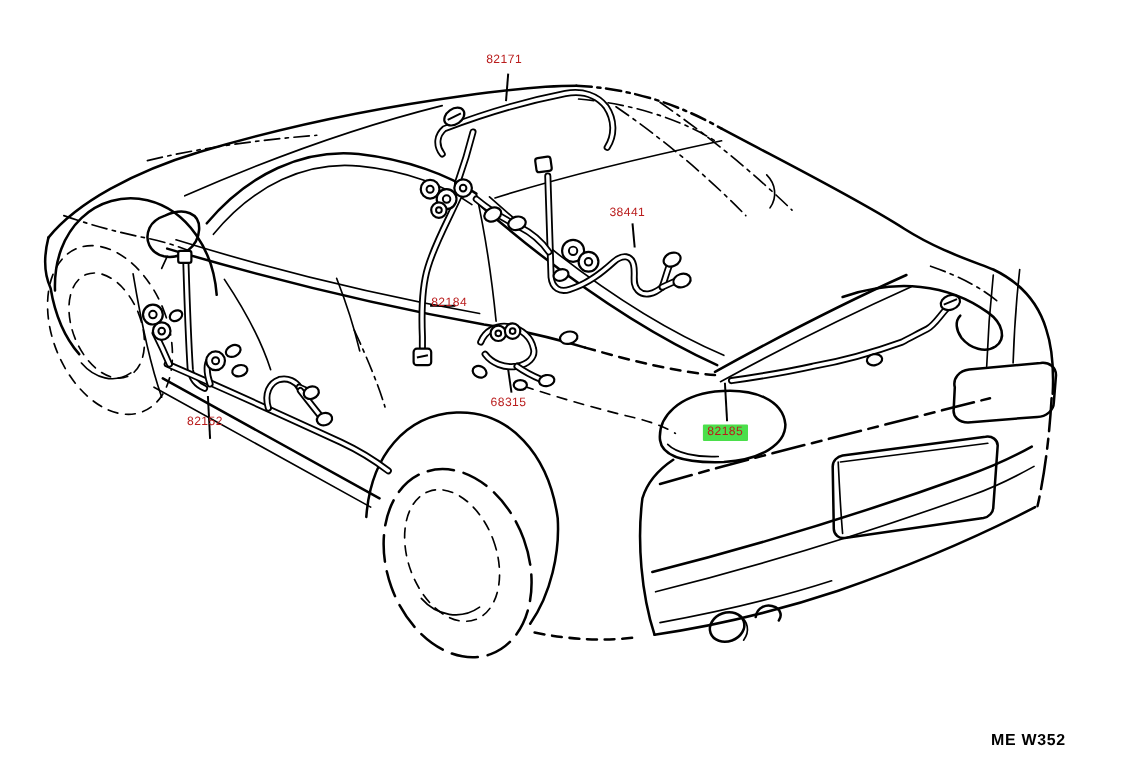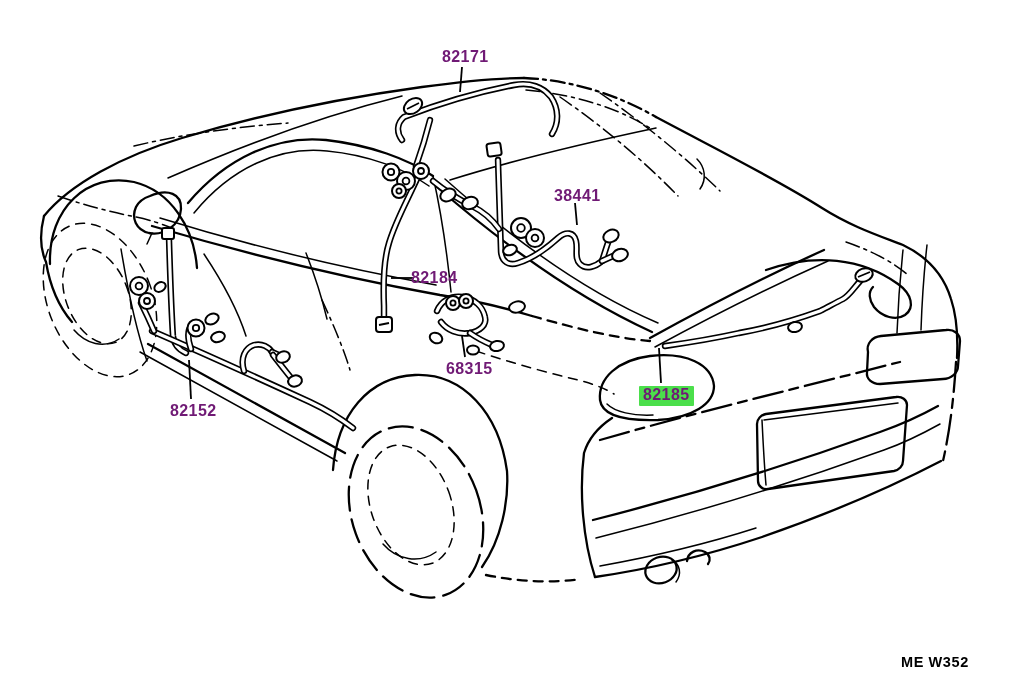--- a/index.html
+++ b/index.html
@@ -16,27 +16,27 @@
   .dm{stroke-dasharray:30 7 9 7;}   
   
   .wo{fill:none;stroke:#000;stroke-width:6.4;stroke-linecap:round;stroke-linejoin:round;}
   .wi{fill:none;stroke:#fff;stroke-width:3.1;stroke-linecap:round;stroke-linejoin:round;}
   
   .cn{fill:#fff;stroke:#000;stroke-width:2;}
   .cd{fill:none;stroke:#000;stroke-width:1.8;}
   .ld{fill:none;stroke:#000;stroke-width:1.8;}  
   
   .plabel{
-    position:absolute;font-weight:bold;font-size:16px;line-height:1.05;
-    letter-spacing:0.4px;color:#701a75;white-space:nowrap;
+    position:absolute;font-weight:normal;font-size:11px;line-height:1.05;
+    letter-spacing:0.4px;color:#b91c1c;white-space:nowrap;
   }
   .plabel.hl{padding:1px 4px 2px 4px;margin:-1px -4px -2px -4px;border-radius:1px;}
   .dwgcode{
     position:absolute;font-weight:bold;font-size:14.5px;line-height:1.05;
-    letter-spacing:0.6px;color:#000;white-space:nowrap;
+    letter-spacing:0.6px;color:#000;white-space:nowrap;margin-top:11px;
   }
 </style>
 </head>
 <body>
 
 <div class="stage">
 
   <svg width="1024" height="695" viewBox="0 0 1024 695">
 
     <defs>
@@ -249,22 +249,22 @@
       <path class="ld" d="M465,357 L462,336"></path>
       <path class="ld" d="M191,399 L189,360"></path>
       <path class="ld" d="M661,383 L659,348"></path>
     </g>
   </svg>
 
   <div class="plabel" style="left:442px;top:49px">82171</div>
 
   <div class="plabel" style="left:554px;top:188px">38441</div>
 
-  <div class="plabel" style="left:411px;top:270px">82184</div>
+  <div class="plabel" style="left:392px;top:270px">82184</div>
 
   <div class="plabel" style="left:446px;top:361px">68315</div>
 
-  <div class="plabel" style="left:170px;top:403px">82152</div>
+  <div class="plabel" style="left:170px;top:378px">82152</div>
 
   <div class="plabel hl" style="left: 643px; top: 387px; background-color: rgb(75, 223, 75);">82185</div>
 
   <div class="dwgcode" style="left:901px;top:655px">ME W352</div>
 </div>
 
 </body></html>

